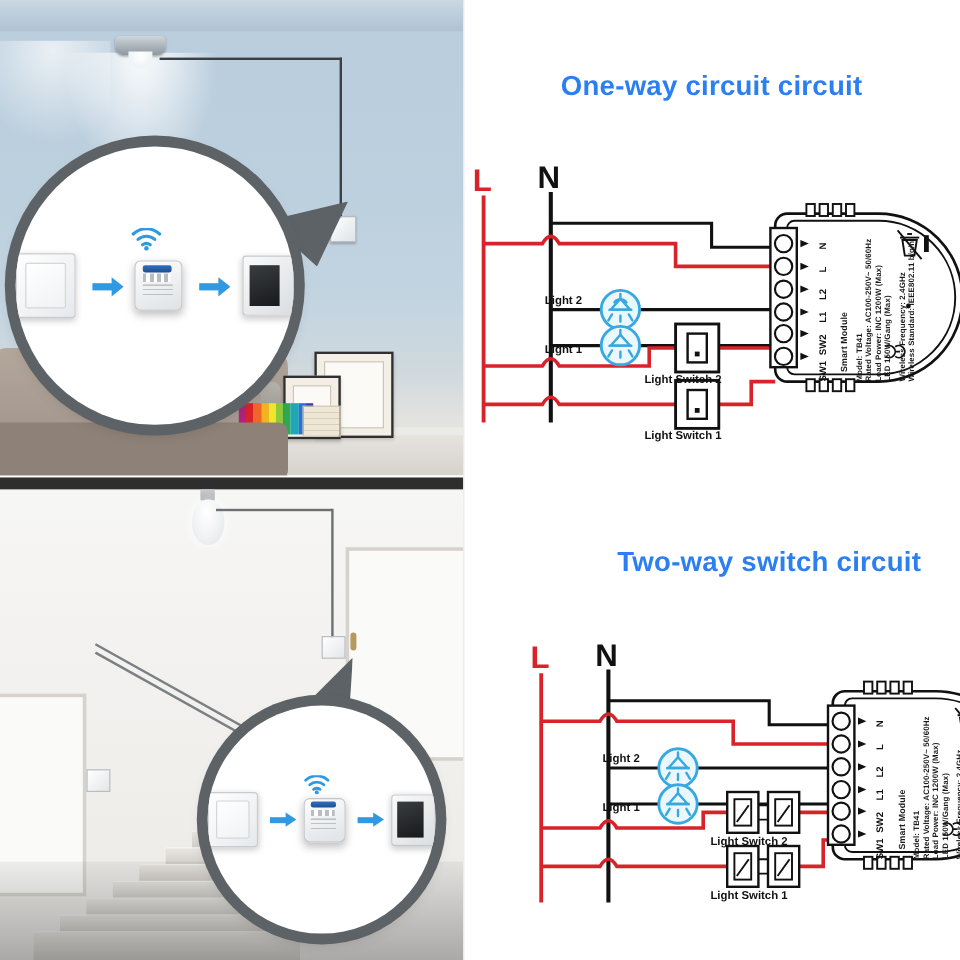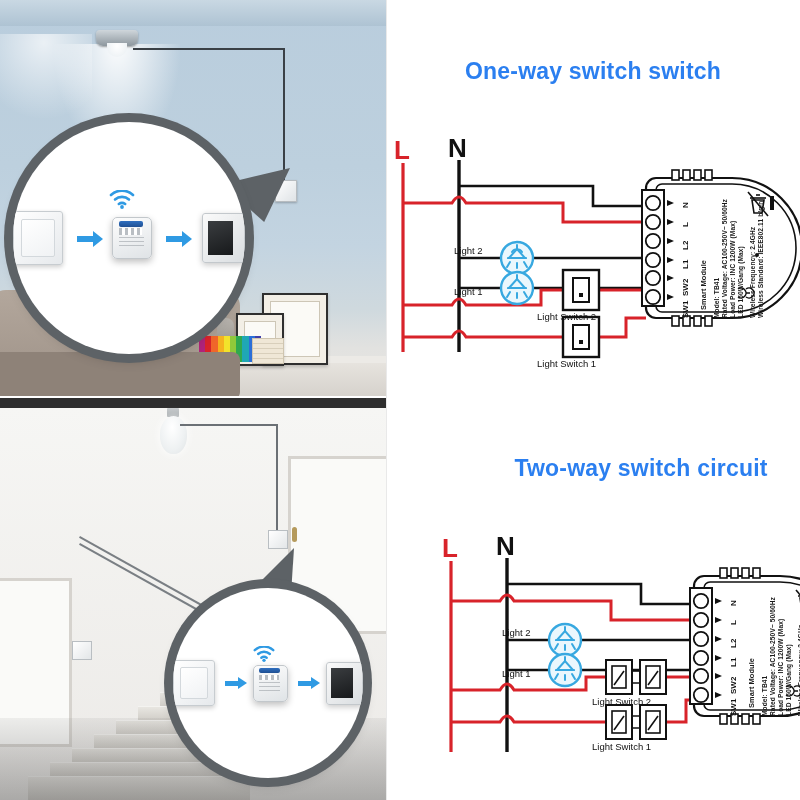--- a/index.html
+++ b/index.html
@@ -102,21 +102,21 @@
   .wifi{position:absolute;color:#2f9ae3;}
   .wifi svg{display:block;}
 
   
   .diagram{position:absolute;}
   #diagram-top{left:386px;top:0;width:414px;height:400px;}
   #diagram-bottom{left:386px;top:400px;width:414px;height:400px;margin-left:48px;}
   .diagram-title{position:absolute;width:100%;text-align:center;color:#2b7ff0;
       font-size:23px;font-weight:700;letter-spacing:.2px;}
   .diagram svg{position:absolute;left:0;top:0;}
-  .lbl{position:absolute;font-size:9.5px;font-weight:400;color:#111;white-space:nowrap;}
+  .lbl{position:absolute;font-size:9.5px;font-weight:700;color:#111;white-space:nowrap;}
   .lbl-big{position:absolute;font-size:26px;font-weight:700;line-height:1;}
   .mod-text{position:absolute;font-size:6.6px;font-weight:700;color:#1a1a1a;
       transform-origin:0 0;transform:rotate(-90deg);white-space:nowrap;letter-spacing:.1px;}
   .term-text{position:absolute;font-size:8px;font-weight:700;color:#111;
       transform-origin:0 0;transform:rotate(-90deg);white-space:nowrap;}
   .panel-sep{position:absolute;left:386px;top:0;width:1px;height:800px;background:#e9e9e9;}
 </style>
 </head>
 <body>
 
@@ -236,21 +236,21 @@
         <path d="M6 9.5 A10.5 10.5 0 0 1 20 9.5" stroke="#2f9ae3" stroke-width="2.8" fill="none" stroke-linecap="round"></path>
         <path d="M9.8 14 A5.5 5.5 0 0 1 16.2 14" stroke="#2f9ae3" stroke-width="2.8" fill="none" stroke-linecap="round"></path>
         <circle cx="13" cy="17" r="2" fill="#2f9ae3"></circle>
       </svg>
     </div>
   </div>
 
   <div class="panel-sep"></div>
 
   <div class="diagram" id="diagram-top">
-    <div class="diagram-title" style="top:58px;">One-way switch switch</div>
+    <div class="diagram-title" style="top:58px;">One-way circuit circuit</div>
 
     <svg width="414" height="400" viewBox="0 0 414 400">
       <g fill="none" stroke-linecap="butt">
 
         <line x1="73" y1="160" x2="73" y2="352" stroke="#111" stroke-width="3.4"></line>
 
         <polyline points="73,186 207,186 207,206 260,206" stroke="#111" stroke-width="2.6"></polyline>
 
         <line x1="73" y1="258" x2="260" y2="258" stroke="#111" stroke-width="2.6"></line>
         <line x1="73" y1="288" x2="260" y2="288" stroke="#111" stroke-width="2.6"></line>

